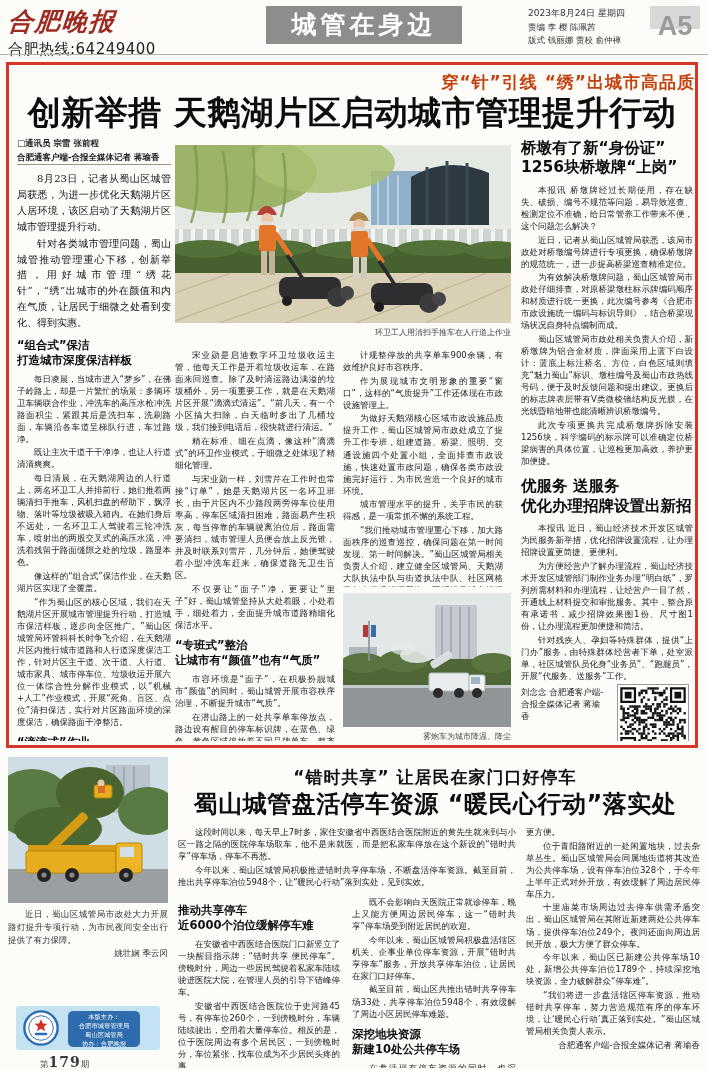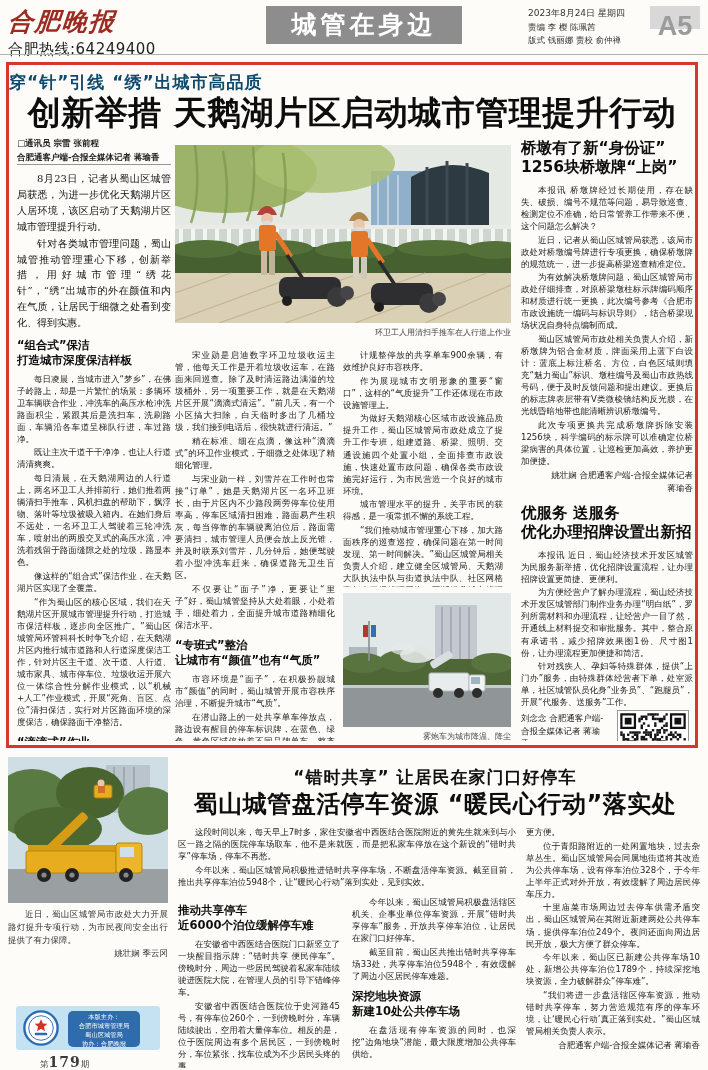--- a/index.html
+++ b/index.html
@@ -10,21 +10,21 @@
 
 .logo{font-family:"DejaVu Serif",serif;font-style:italic;font-weight:bold;font-size:25px;color:#9e2b22;letter-spacing:2px;transform:skewX(-5deg)}
 .hotline{font-size:15px;color:#222;margin-top:2px;letter-spacing:.5px}
 .banner{background:#8d8d8d;color:#fff;font-weight:bold;font-size:25px;letter-spacing:4px;text-align:center;line-height:38px}
 .credits{font-size:8.5px;color:#333;line-height:1.55}
 .credits .d{font-size:9px}
 .pageno{background:#d8d8d8;color:#9b9b9b;font-weight:bold;font-size:27px;text-align:center;line-height:40px;font-family:"Liberation Sans",sans-serif}
 .mast-rule{border-top:1px solid #b5b2ac;width:100%}
 
 .main-box{border:3px solid #d6372b;background:#fdfcf9}
-.kicker{font-weight:bold;font-size:17px;color:#0c4a6e;text-align:left;letter-spacing:1px}
+.kicker{font-weight:bold;font-size:17px;color:#c2410c;text-align:right;letter-spacing:1px}
 .headline{font-weight:900;font-size:33px;color:#0d0d0d;text-align:center;letter-spacing:.5px;white-space:nowrap}
 .col{overflow:hidden}
 .para{font-size:8.5px;line-height:1.42;color:#222;text-align:justify;text-indent:2em;margin-bottom:1.5px}
 .cont{text-indent:0}
 .lead-wrap .para{font-family:"DejaVu Serif",serif;font-size:10px;line-height:1.58;color:#101010}
 .byline{font-size:8.5px;font-weight:bold;color:#222;line-height:1.6;border-bottom:1px solid #9b958c;margin-bottom:6px}
 .subhead{font-weight:bold;font-size:11.5px;color:#0e0e0e;line-height:1.3;margin:7px 0 5px}
 .caption{font-family:"DejaVu Serif",serif;font-size:8px;color:#444;text-align:right}
 
 .art-head{font-weight:900;font-size:15.5px;color:#0d0d0d;line-height:1.25;margin-bottom:6px}
@@ -231,24 +231,20 @@
           <div>桥墩有了新“身份证”</div>
           <div>1256块桥墩牌“上岗”</div>
         </div>
         <div>
             <p class="para">本报讯 桥墩牌经过长期使用，存在缺失、破损、编号不规范等问题，易导致巡查、检测定位不准确，给日常管养工作带来不便，这个问题怎么解决？</p>
             <p class="para">近日，记者从蜀山区城管局获悉，该局市政处对桥墩编号牌进行专项更换，确保桥墩牌的规范统一，进一步提高桥梁巡查精准定位。</p>
             <p class="para">为有效解决桥墩牌问题，蜀山区城管局市政处仔细排查，对原桥梁墩柱标示牌编码顺序和材质进行统一更换，此次编号参考《合肥市市政设施统一编码与标识导则》，结合桥梁现场状况自身特点编制而成。</p>
             <p class="para">蜀山区城管局市政处相关负责人介绍，新桥墩牌为铝合金材质，牌面采用上蓝下白设计：蓝底上标注桥名、方位，白色区域则填充“魅力蜀山”标识、墩柱编号及蜀山市政热线号码，便于及时反馈问题和提出建议。更换后的标志牌表层带有V类微棱镜结构反光膜，在光线昏暗地带也能清晰辨识桥墩编号。</p>
             <p class="para">此次专项更换共完成桥墩牌拆除安装1256块，科学编码的标示牌可以准确定位桥梁病害的具体位置，让巡检更加高效，养护更加便捷。</p>
           </div>
-        <div class="sig">
-          <div>姚壮娴 合肥通客户端-合报全媒体记者</div>
-          <div>蒋瑜香</div>
-        </div>
       </div>
       <div style="margin-top:10px">
         <div class="art-head">
           <div>优服务 送服务</div>
           <div>优化办理招牌设置出新招</div>
         </div>
         <div>
             <p class="para">本报讯 近日，蜀山经济技术开发区城管为民服务新举措，优化招牌设置流程，让办理招牌设置更简捷、更便利。</p>
             <p class="para">为方便经营户了解办理流程，蜀山经济技术开发区城管部门制作业务办理“明白纸”，罗列所需材料和办理流程，让经营户一目了然，开通线上材料提交和审批服务。其中，整合原有承诺书，减少招牌效果图1份、尺寸图1份，让办理流程更加便捷和简洁。</p>
             <p class="para">针对残疾人、孕妇等特殊群体，提供“上门办”服务，由特殊群体经营者下单，处室派单，社区城管队员化身“业务员”、“跑腿员”，开展“代服务、送服务”工作。</p>
@@ -623,20 +619,21 @@
       <div>近6000个泊位缓解停车难</div>
     </div>
     <div>
         <p class="para">在安徽省中西医结合医院门口新竖立了一块醒目指示牌：“错时共享 便民停车”。傍晚时分，周边一些居民驾驶着私家车陆续驶进医院大院，在管理人员的引导下错峰停车。</p>
         <p class="para">安徽省中西医结合医院位于史河路45号，有停车位260个，一到傍晚时分，车辆陆续驶出，空用着大量停车位。相反的是，位于医院周边有多个居民区，一到傍晚时分，车位紧张，找车位成为不少居民头疼的事。</p>
       </div>
   </div>
 
   <div class="abs col" style="left:352px;top:896px;width:164px;height:172px">
     <div>
+        <p class="para">既不会影响白天医院正常就诊停车，晚上又能方便周边居民停车，这一“错时共享”停车场受到附近居民的欢迎。</p>
         <p class="para">今年以来，蜀山区城管局积极盘活辖区机关、企事业单位停车资源，开展“错时共享停车”服务，开放共享停车泊位，让居民在家门口好停车。</p>
         <p class="para">截至目前，蜀山区共推出错时共享停车场33处，共享停车泊位5948个，有效缓解了周边小区居民停车难题。</p>
       </div>
     <div class="subhead">
       <div>深挖地块资源</div>
       <div>新建10处公共停车场</div>
     </div>
     <div>
         <p class="para">在盘活现有停车资源的同时，也深挖“边角地块”潜能，最大限度增加公共停车供给。</p>
       </div>

